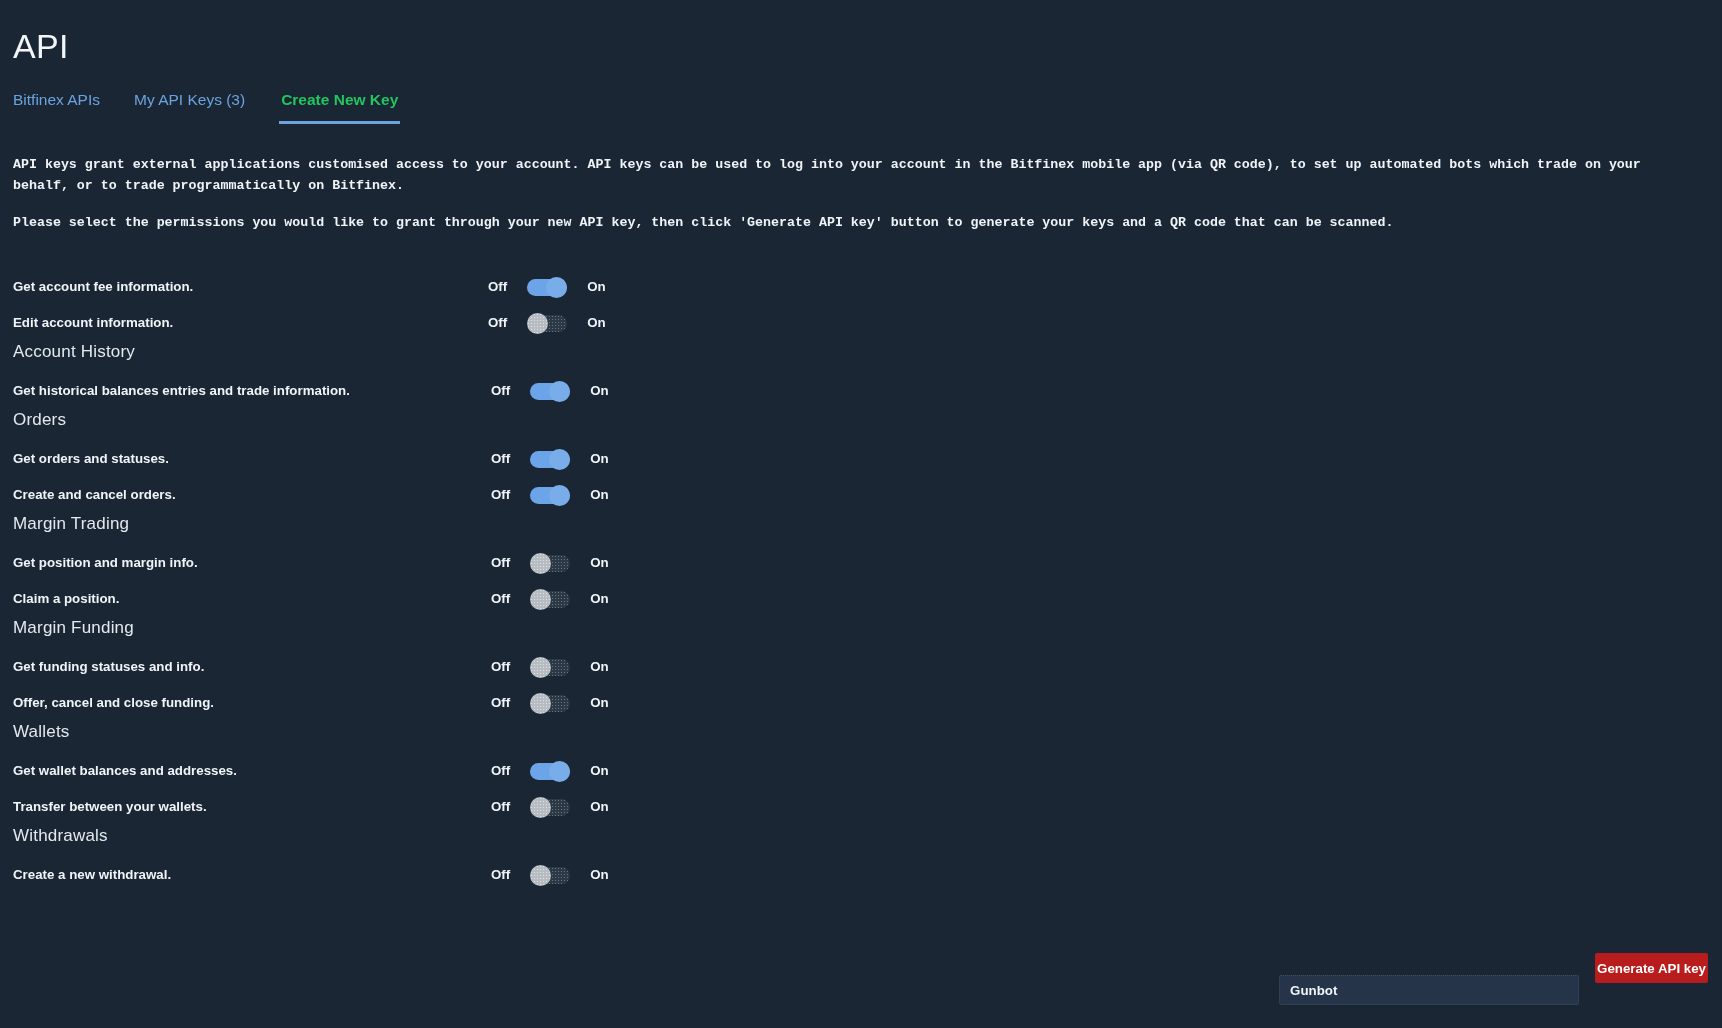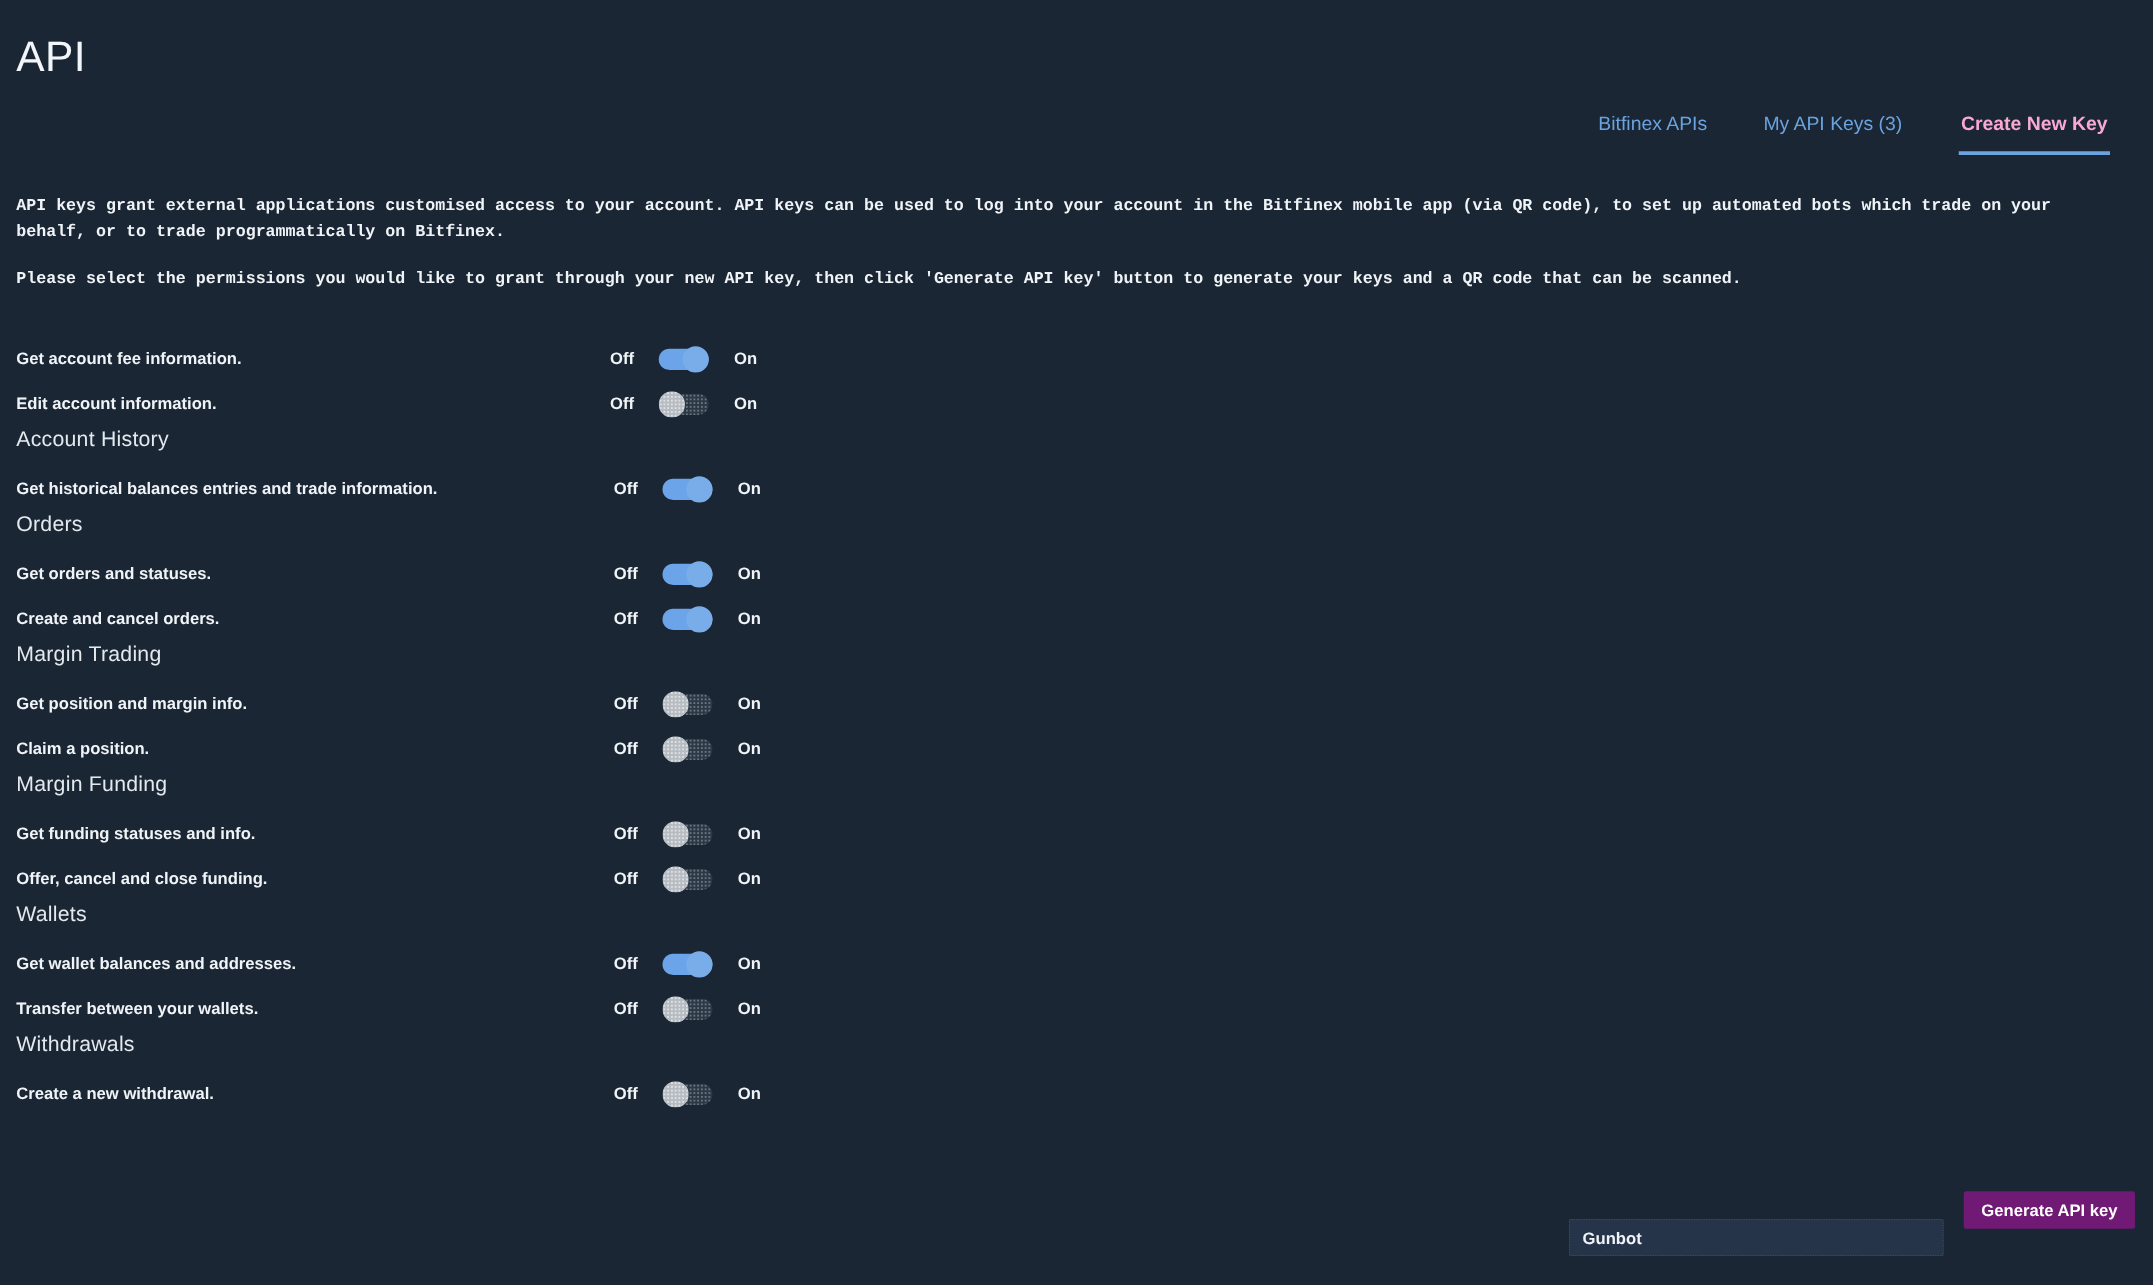--- a/index.html
+++ b/index.html
@@ -30,37 +30,36 @@
     color: #f2f6fa;
     letter-spacing: 0.3px;
     margin: 14px 0 26px 0;
     line-height: 36px;
   }
 
   
   .tabs {
     display: flex;
     align-items: flex-start;
-    gap: 11px;
+    gap: 0;
     margin-bottom: 30px;
-    justify-content: flex-end;
   }
   .tab {
     font-size: 15.5px;
     color: #6aa3e0;
     padding: 0 0 11px 0;
     margin-right: 34px;
     cursor: pointer;
     white-space: nowrap;
     border-bottom: 3px solid transparent;
     line-height: 20px;
   }
   .tab.active {
     font-weight: bold;
-    color: #f9a8d4;
+    color: #22c55e;
     border-bottom-color: #6aa3e0;
     padding-left: 2px;
     padding-right: 2px;
   }
 
   
   .intro {
     font-size: 13.3px;
     font-weight: bold;
     color: #f0f4f8;
@@ -178,28 +177,28 @@
     font-size: 13.3px;
     font-weight: bold;
     padding: 0 10px;
     outline: none;
     margin-top: 44px;
   }
   .key-name-input::placeholder { color: #7b8a9b; }
 
   .generate-btn {
     height: 30px;
-    background: #701a75;
+    background: #b91c1c;
     border: none;
     border-radius: 2px;
     color: #ffffff;
     font-family: "Liberation Sans", sans-serif;
     font-size: 13.3px;
     font-weight: bold;
-    padding: 0 14px;
+    padding: 0 2px;
     cursor: pointer;
     white-space: nowrap;
   }
 </style>
 </head>
 <body>
 
 <div class="page">
 
   <h1 class="page-title">API</h1>

